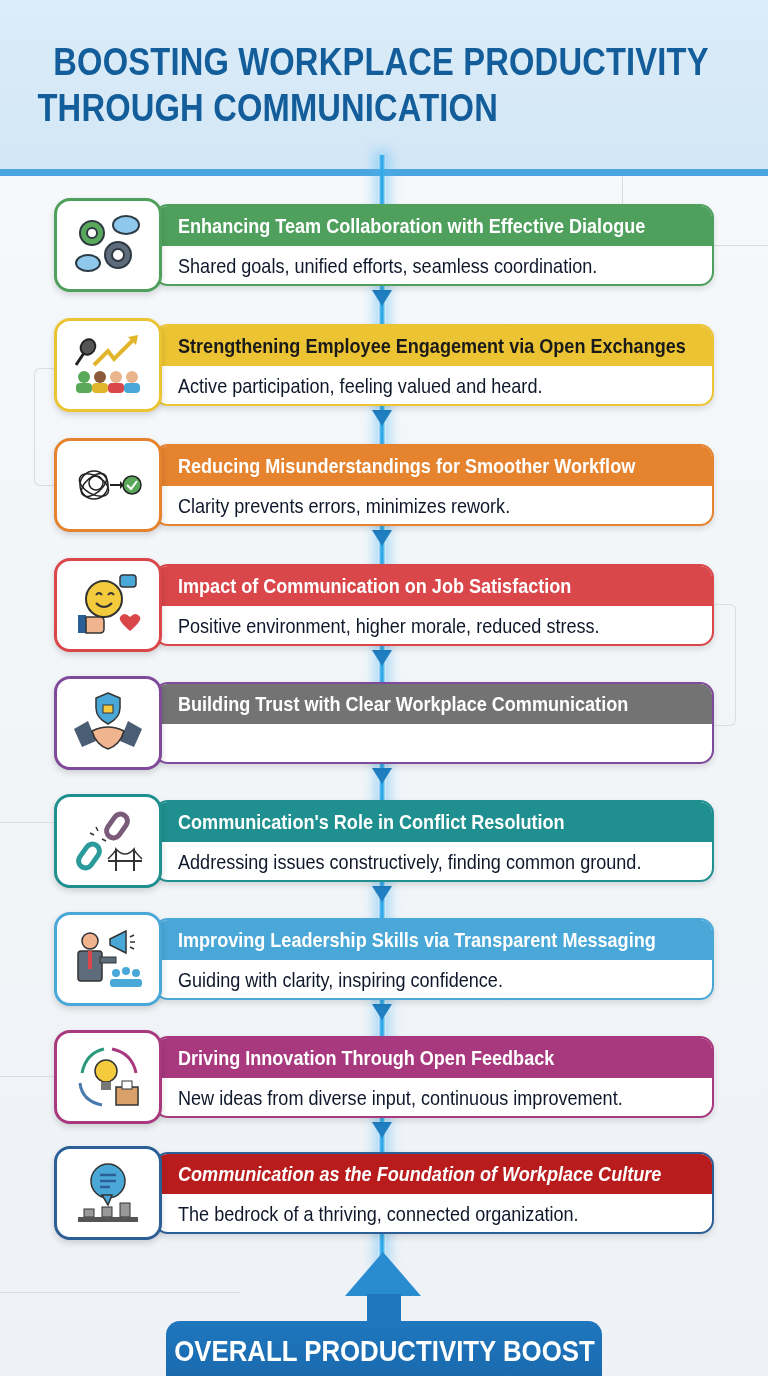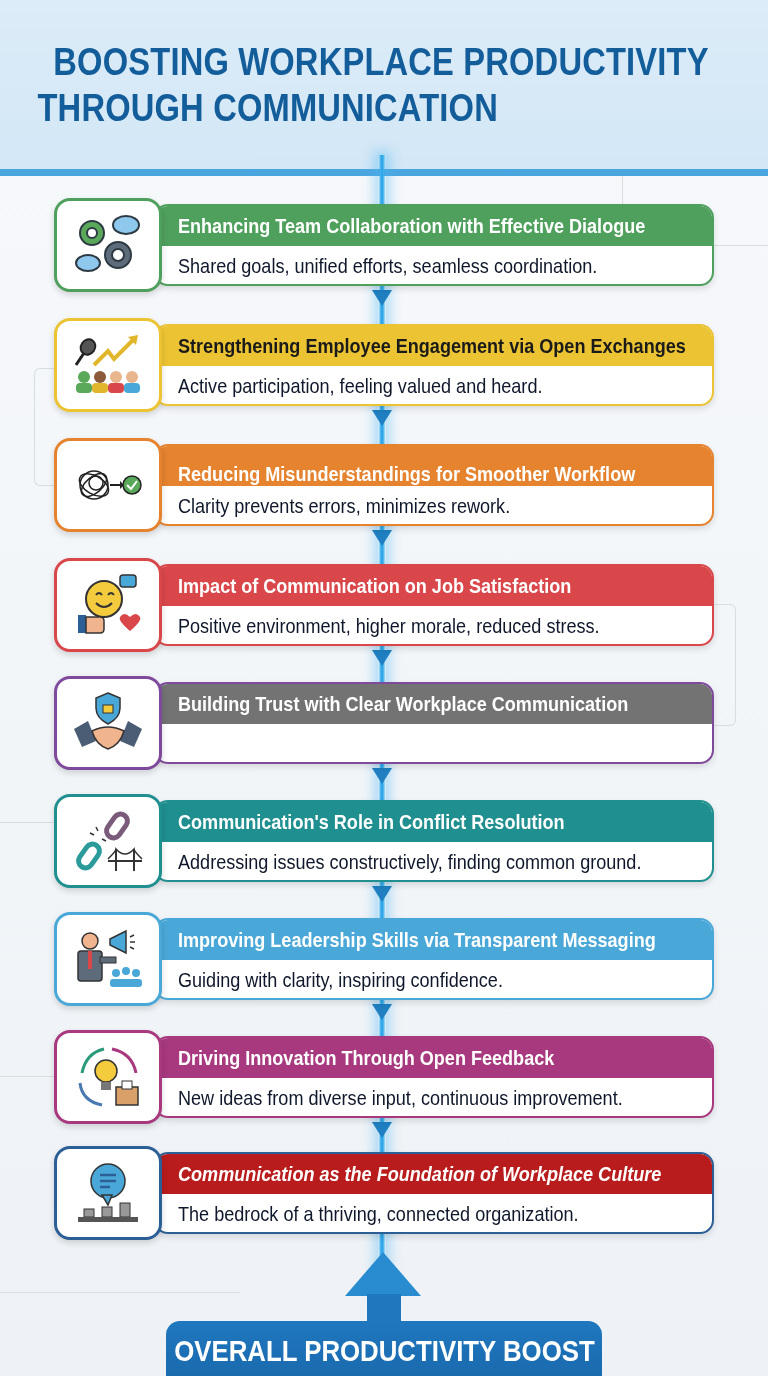--- a/index.html
+++ b/index.html
@@ -152,21 +152,21 @@
         <ellipse cx="22" cy="32" rx="15" ry="8" transform="rotate(-40 22 32)"></ellipse>
           <circle cx="24" cy="30" r="7"></circle>
       </g>
       <line x1="38" y1="32" x2="48" y2="32" stroke="#222" stroke-width="2"></line>
       <polygon points="48,28 52,32 48,36" fill="#222"></polygon>
       <circle cx="60" cy="32" r="9" fill="#5aa95b" stroke="#222" stroke-width="1.5"></circle>
       <polyline points="55,32 59,36 65,28" fill="none" stroke="#fff" stroke-width="2"></polyline>
     </svg>
   </div>
   <div class="body" style="border-color:#e5832f;">
-    <div class="title" style="background:#e5832f;align-items:flex-end;">
+    <div class="title" style="background:#e5832f;">
         <span>Reducing Misunderstandings for Smoother Workflow</span>
       </div>
     <div class="desc">
         <span>Clarity prevents errors, minimizes rework.</span>
       </div>
   </div>
 </div>
 
 <div class="card" style="top:558px;padding-left:10px;">
   <div class="iconbox" style="border-color:#d9474b;">

